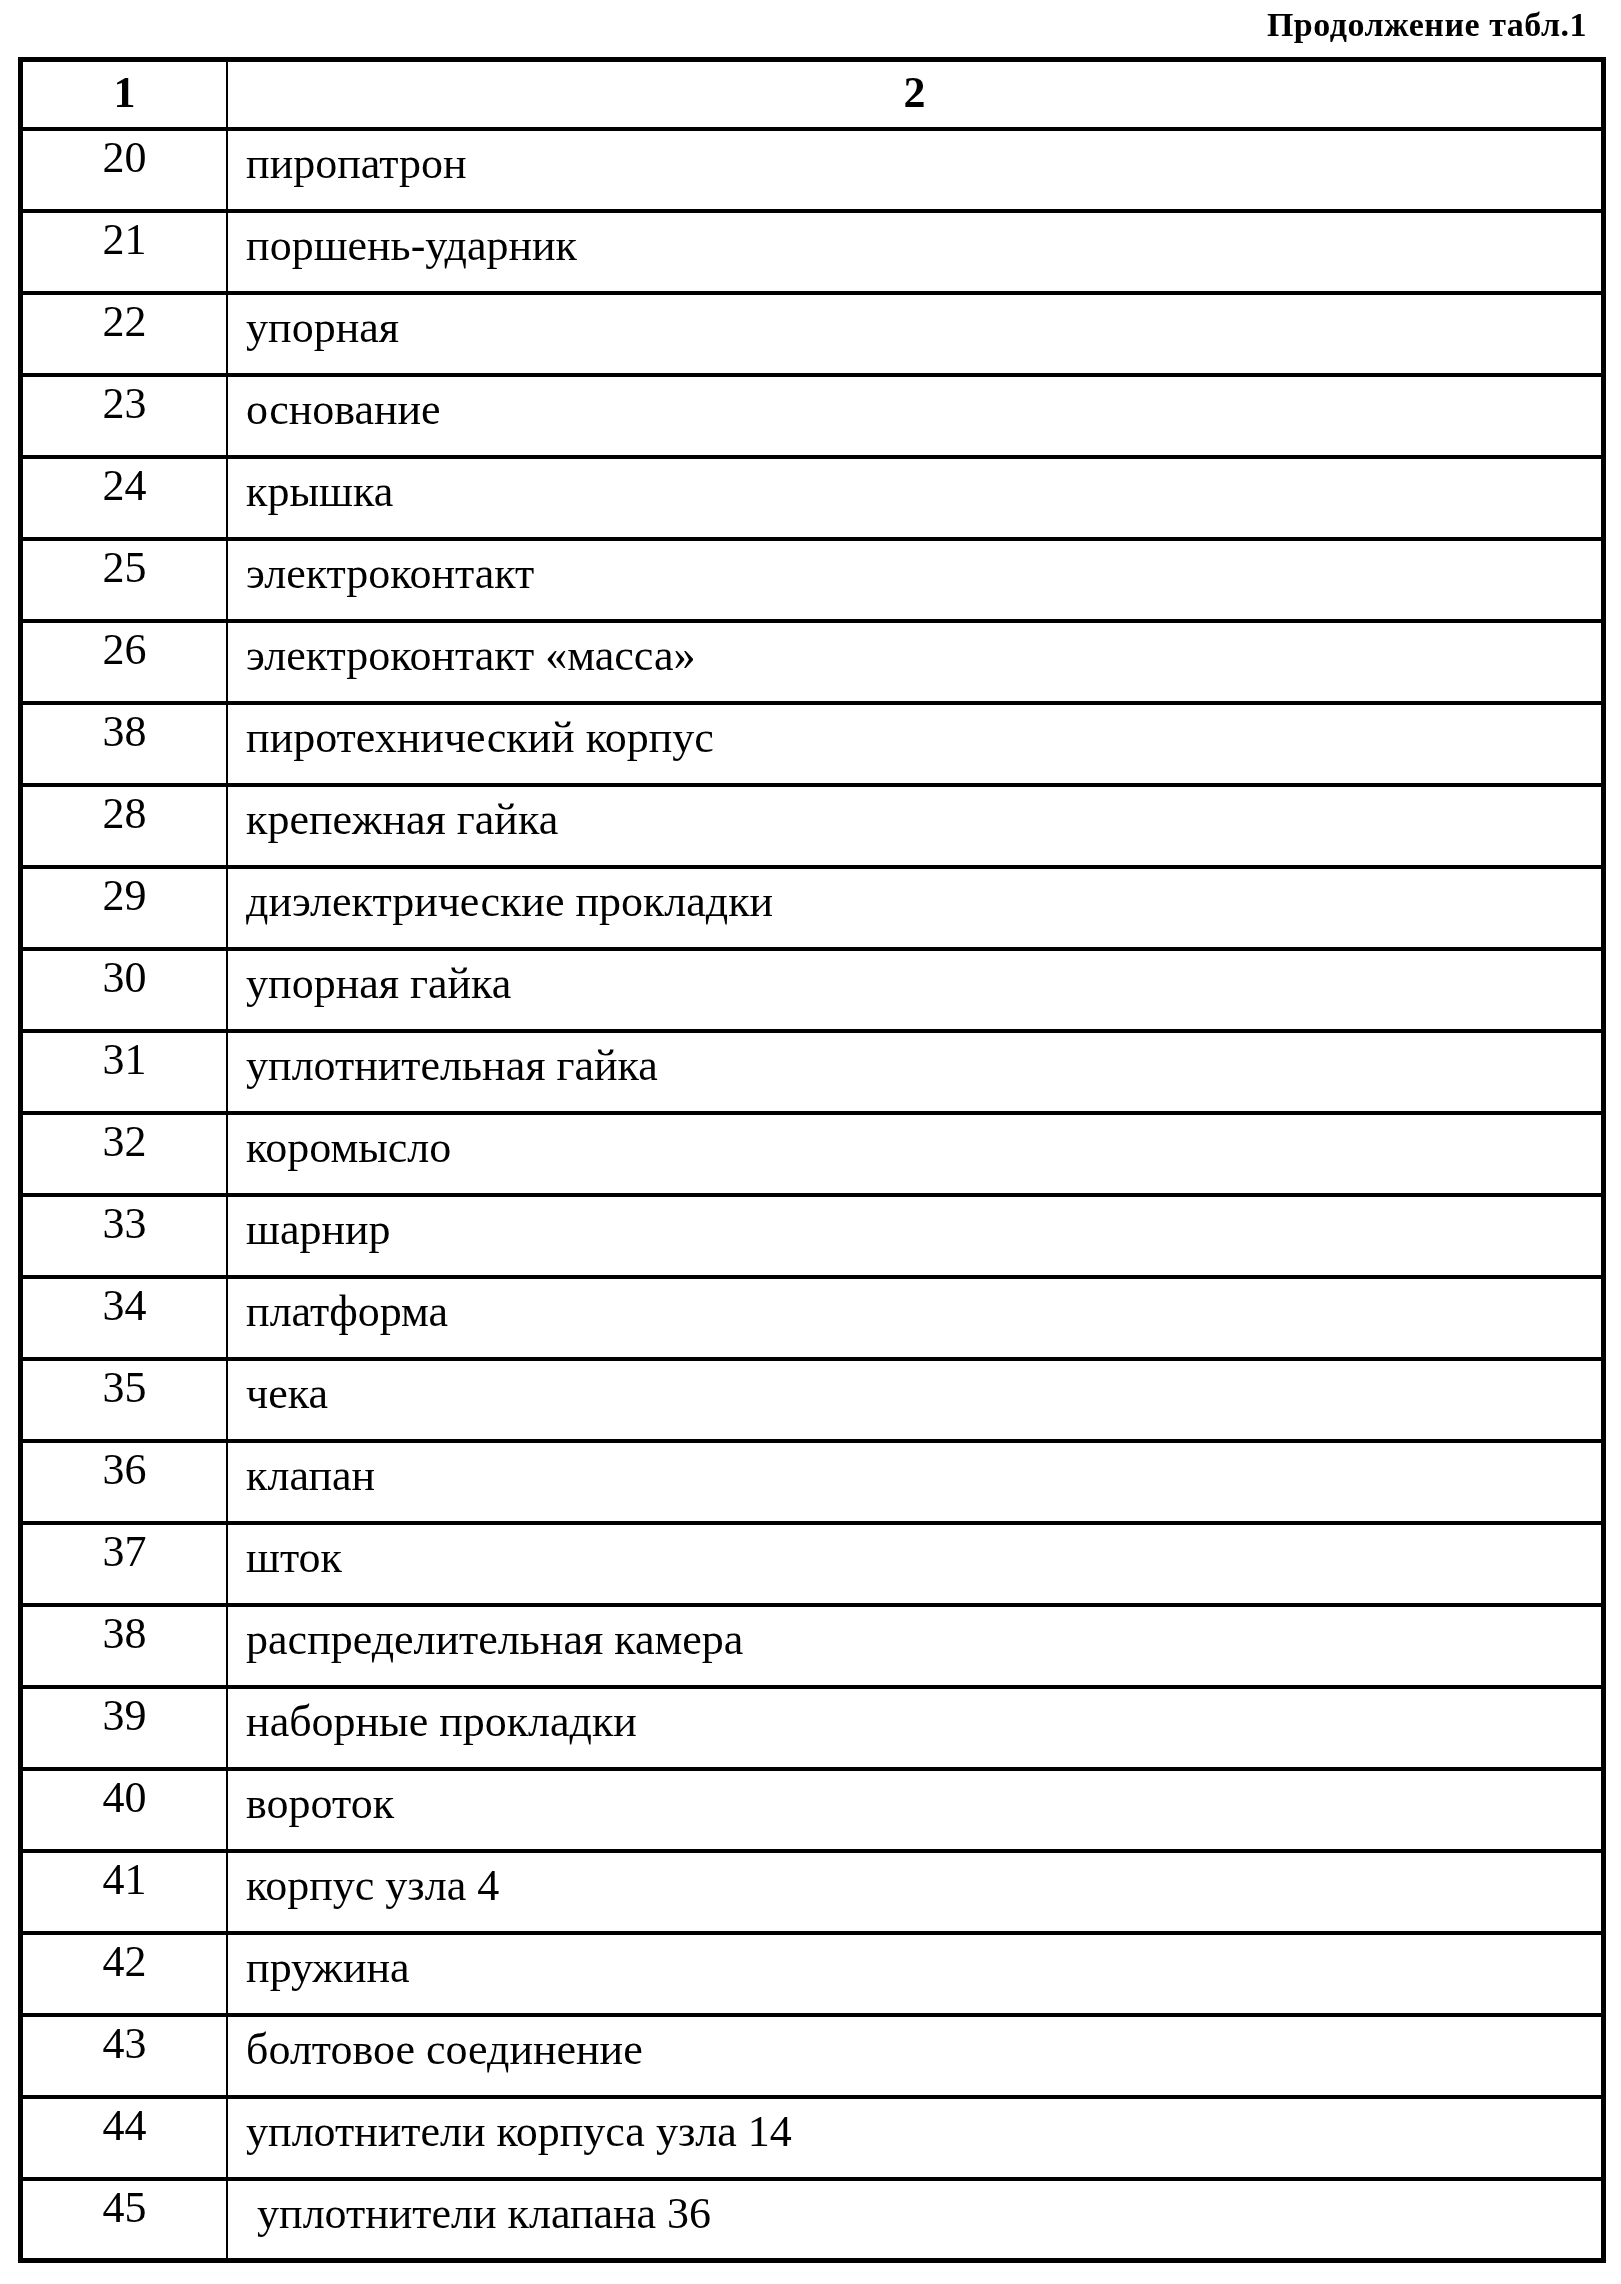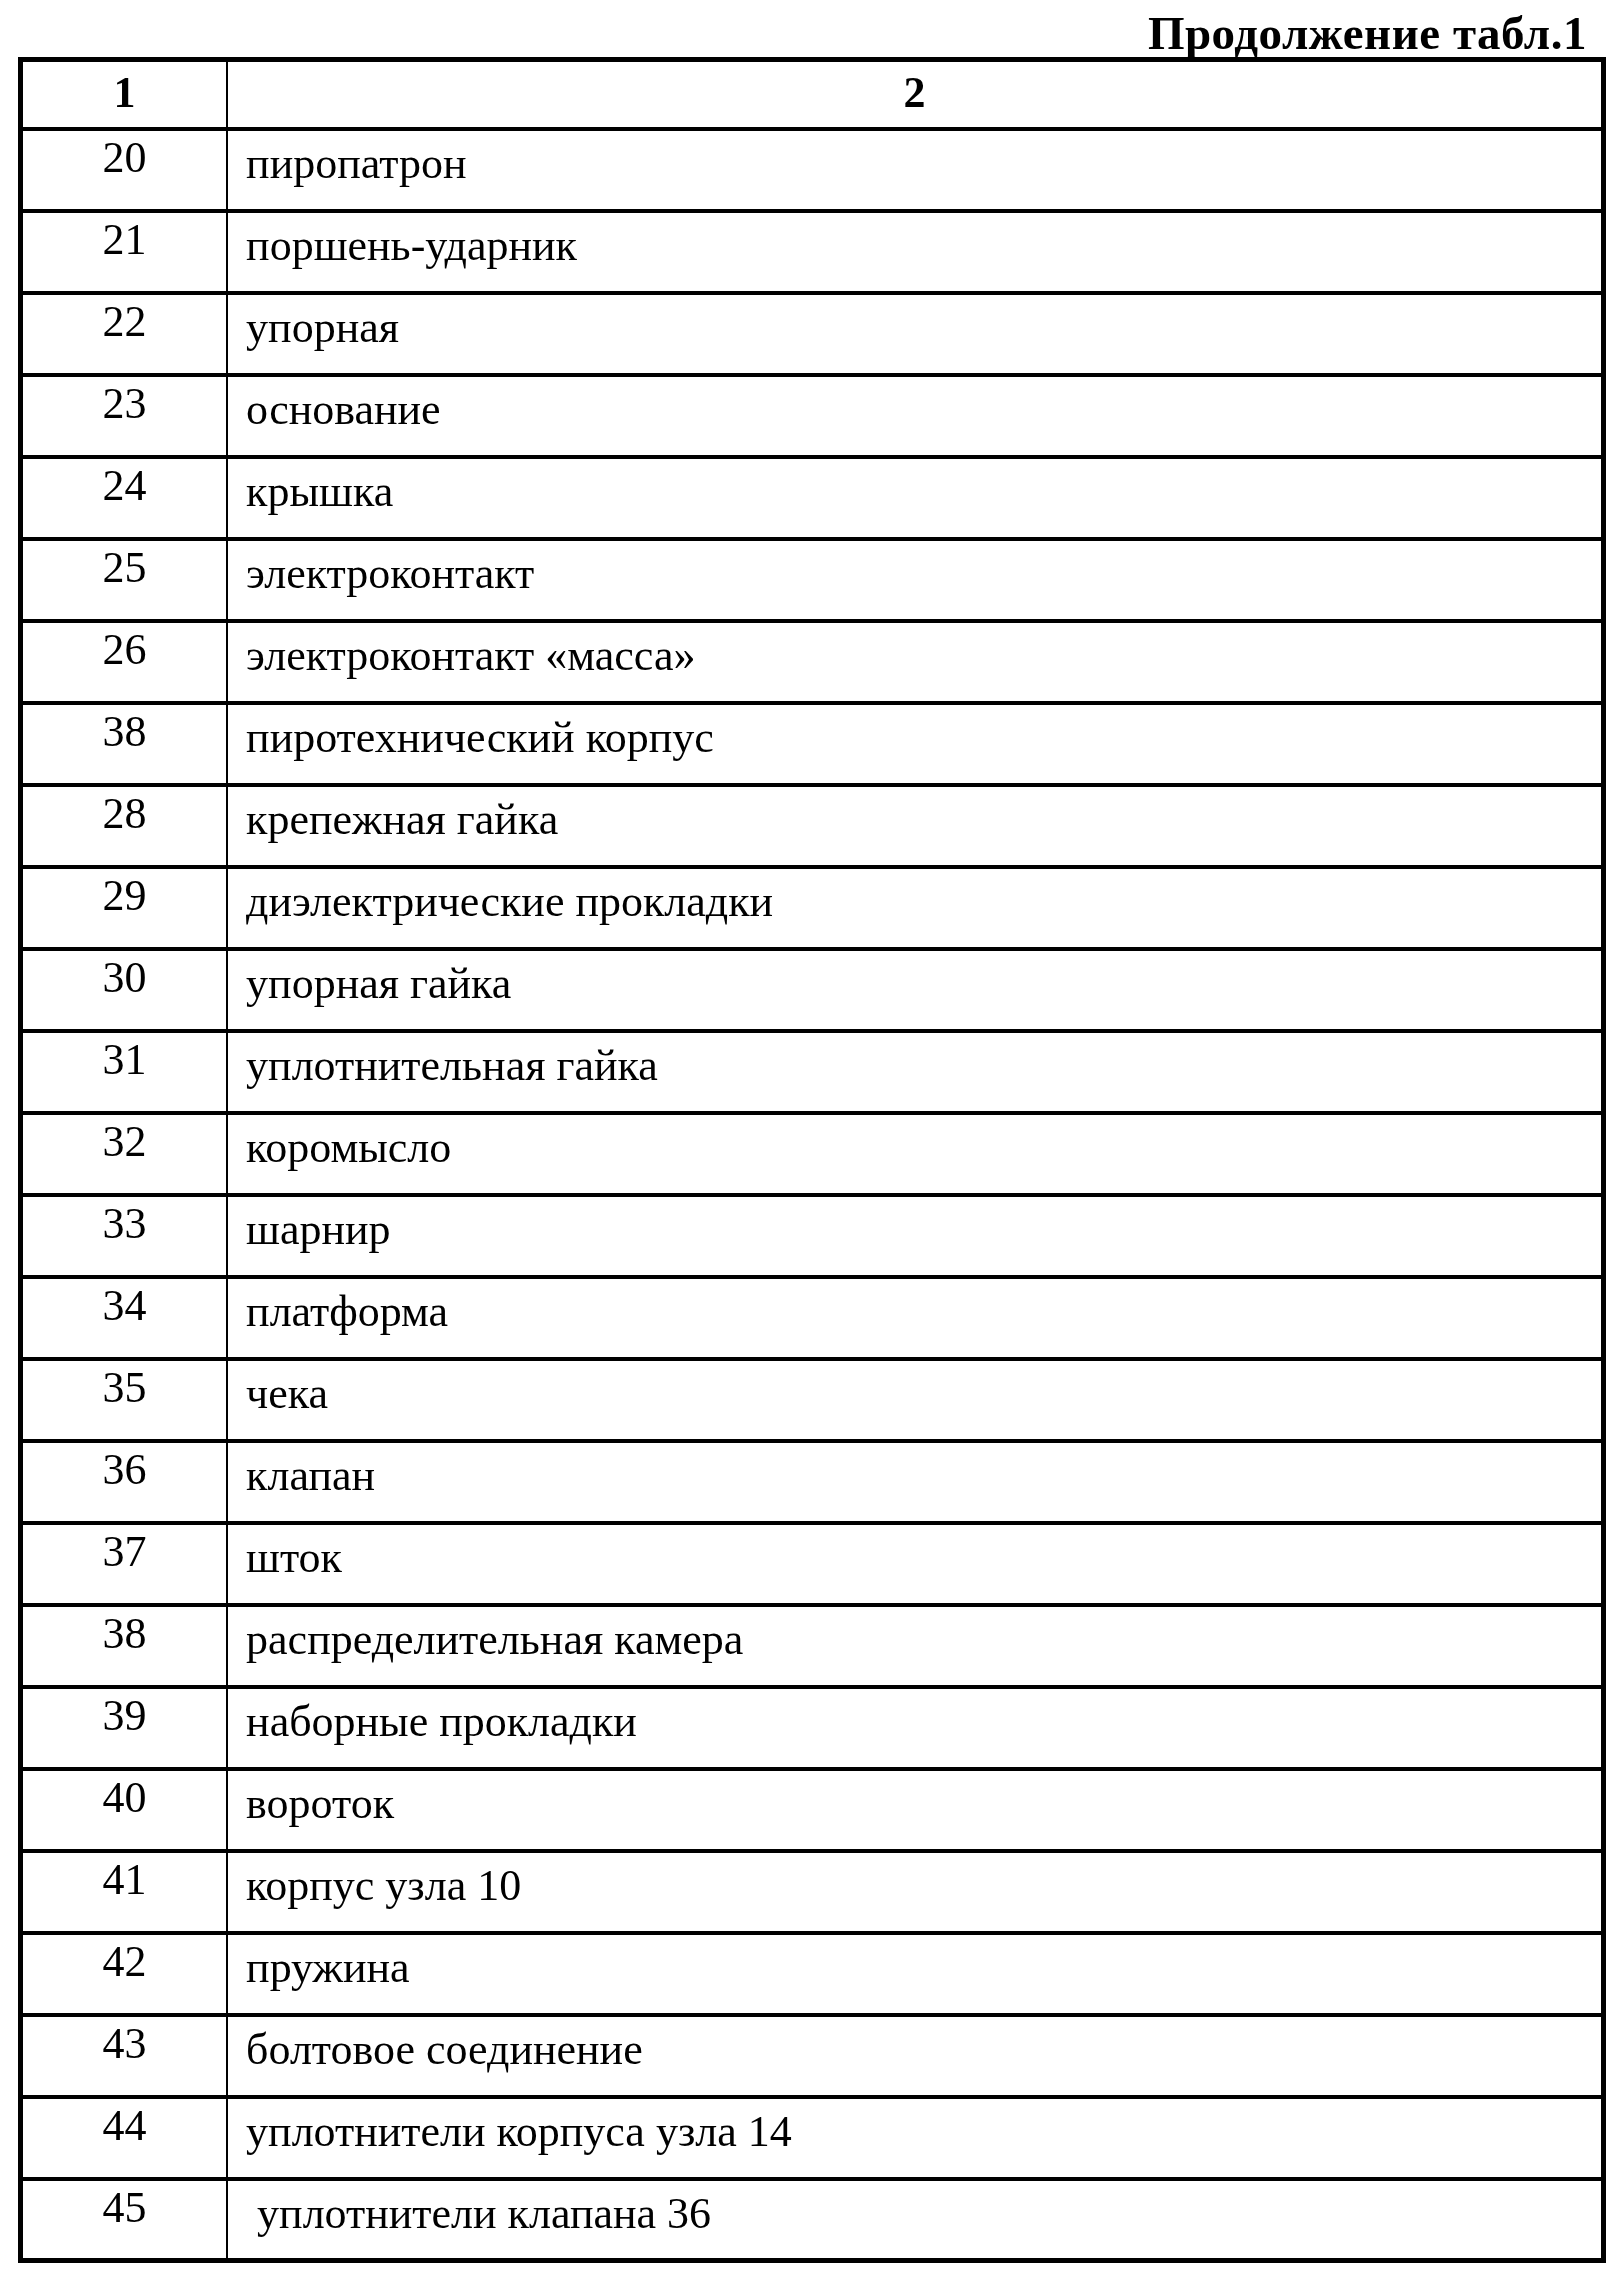--- a/index.html
+++ b/index.html
@@ -13,21 +13,21 @@
     height: 2284px;
     background: #ffffff;
     color: #000000;
     font-family: "Liberation Serif", "DejaVu Serif", serif;
     overflow: hidden;
   }
   .caption {
     position: absolute;
     top: 5.5px;
     right: 35px;
-    font-size: 47px;
+    font-size: 34px;
     font-weight: bold;
     letter-spacing: 0.5px;
     white-space: nowrap;
   }
   table.parts {
     position: absolute;
     left: 18.3px;
     top: 57px;
     width: 1588px;
     border-collapse: collapse;
@@ -161,21 +161,21 @@
       <tr>
         <td class="num">39</td>
         <td class="name">наборные прокладки</td>
       </tr>
       <tr>
         <td class="num">40</td>
         <td class="name">вороток</td>
       </tr>
       <tr>
         <td class="num">41</td>
-        <td class="name">корпус узла 10</td>
+        <td class="name">корпус узла 4</td>
       </tr>
       <tr>
         <td class="num">42</td>
         <td class="name">пружина</td>
       </tr>
       <tr>
         <td class="num">43</td>
         <td class="name">болтовое соединение</td>
       </tr>
       <tr>

